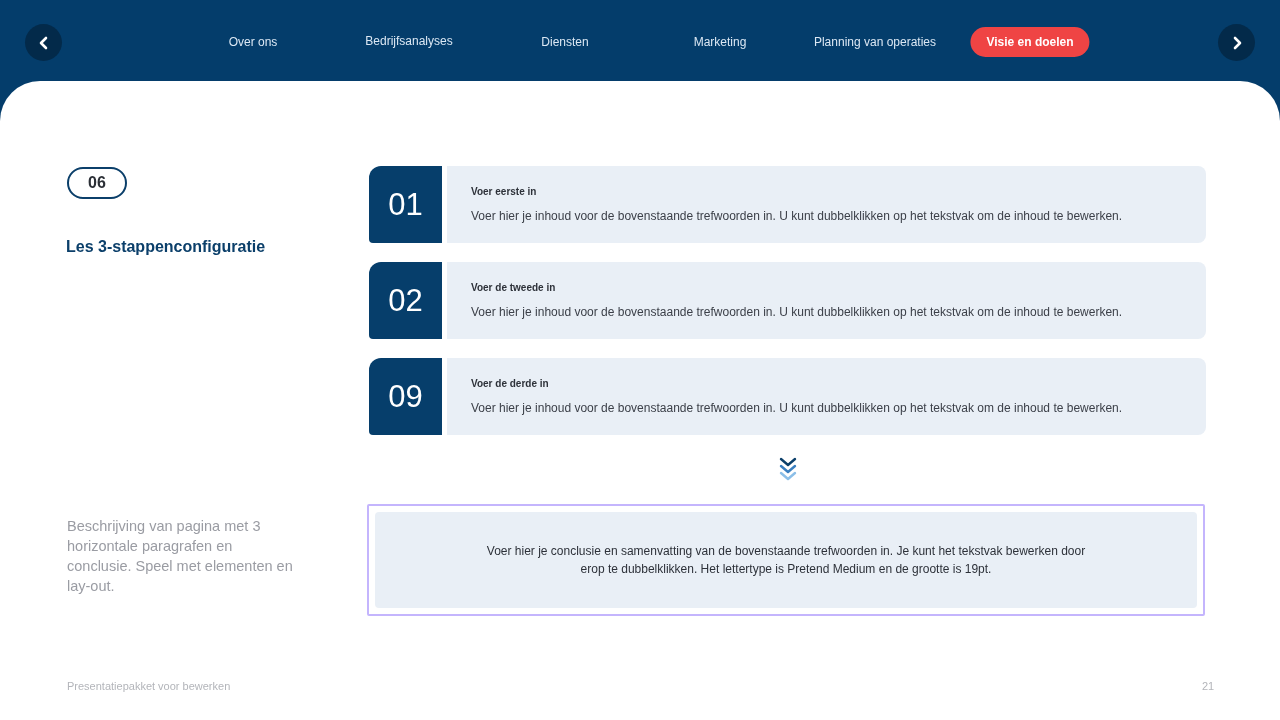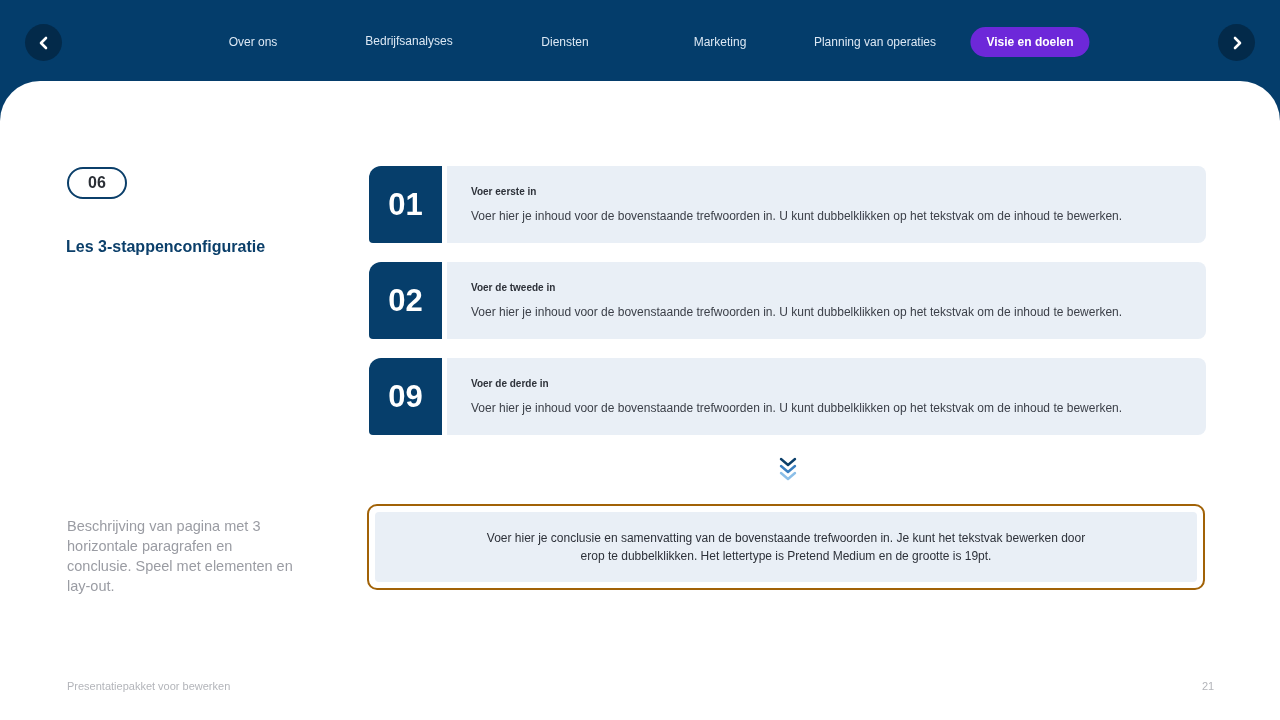--- a/index.html
+++ b/index.html
@@ -20,21 +20,21 @@
   }
   .nav-arrow.prev { left: 25px; }
   .nav-arrow.next { left: 1218px; }
   .nav-arrow svg { width: 14px; height: 14px; }
   .nav-item {
     position: absolute; top: 27px; height: 30px; line-height: 30px;
     font-size: 12px; color: #dce8f4; white-space: nowrap; cursor: pointer;
     transform: translateX(-50%);
   }
   .nav-item.active {
-    background: #6d28d9; color: #ffffff; font-weight: bold;
+    background: #ef4444; color: #ffffff; font-weight: bold;
     border-radius: 16px; padding: 0 16px; font-size: 12px;
   }
   .card {
     position: absolute; left: 0; top: 81px; width: 1280px; height: 639px;
     background: #ffffff; border-radius: 40px 40px 0 0;
   }
   .badge {
     position: absolute; left: 67px; top: 167px; width: 60px; height: 32px;
     border: 2px solid #0b3f6a; border-radius: 16px;
     display: flex; align-items: center; justify-content: center;
@@ -49,38 +49,38 @@
     position: absolute; left: 67px; top: 516px; width: 230px;
     font-size: 14.5px; line-height: 20px; color: #9a9ca3;
   }
   .step {
     position: absolute; left: 369px; width: 837px; height: 77px;
   }
   .step-num {
     position: absolute; left: 0; top: 0; width: 73px; height: 77px;
     background: #063e6b; border-radius: 12px 0 0 4px;
     display: flex; align-items: center; justify-content: center;
-    font-size: 31px; font-weight: bold; color: #ffffff;
+    font-size: 31px; font-weight: normal; color: #ffffff;
   }
   .step-panel {
     position: absolute; left: 78px; top: 0; width: 759px; height: 77px;
     background: #e9eff6; border-radius: 0 8px 8px 0;
   }
   .step-title {
     position: absolute; left: 24px; top: 20px; font-size: 10px; font-weight: bold; color: #2d3139;
   }
   .step-body {
     position: absolute; left: 24px; top: 43px; font-size: 12px; color: #3c4049; white-space: nowrap;
   }
   .chevrons {
     position: absolute; left: 778px; top: 456px; width: 20px; height: 28px;
   }
   .conclusion {
-    position: absolute; left: 367px; top: 504px; width: 838px; height: 86px;
-    border: 2px solid #a16207; border-radius: 10px; background: #ffffff;
+    position: absolute; left: 367px; top: 504px; width: 838px; height: 112px;
+    border: 2px solid #c4b5fd; border-radius: 2px; background: #ffffff;
     padding: 6px;
   }
   .conclusion-inner {
     width: 100%; height: 100%; background: #e9eff6; border-radius: 4px;
     display: flex; align-items: center; justify-content: center; text-align: center;
   }
   .conclusion-text {
     width: 600px; font-size: 12px; line-height: 18px; color: #2d3139;
   }
   .footer-left {

